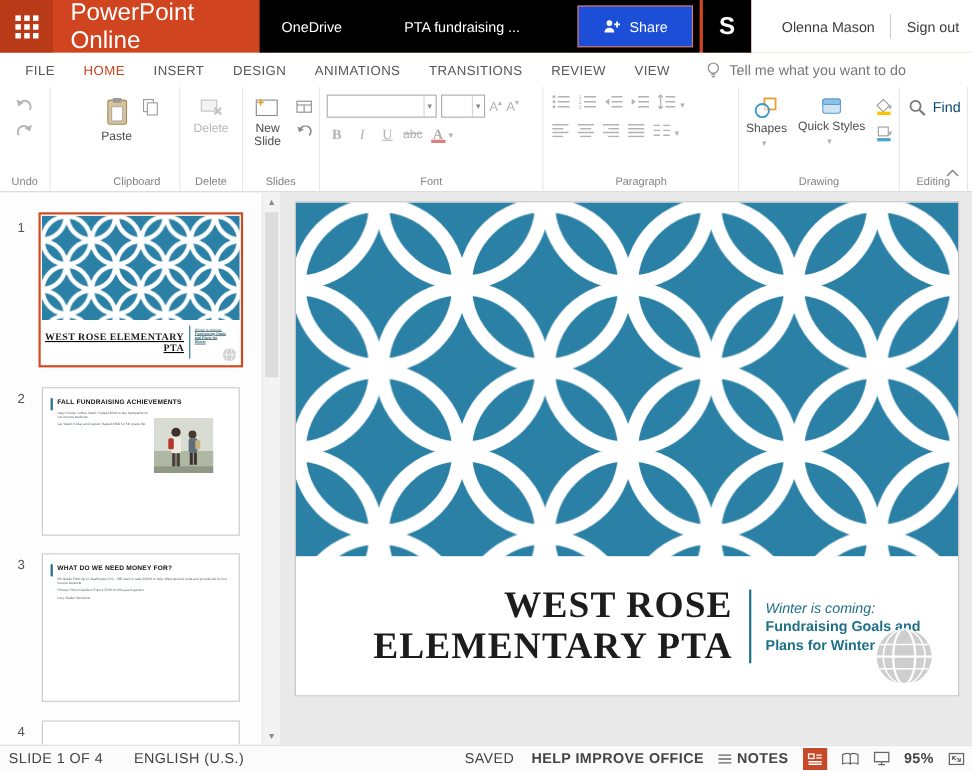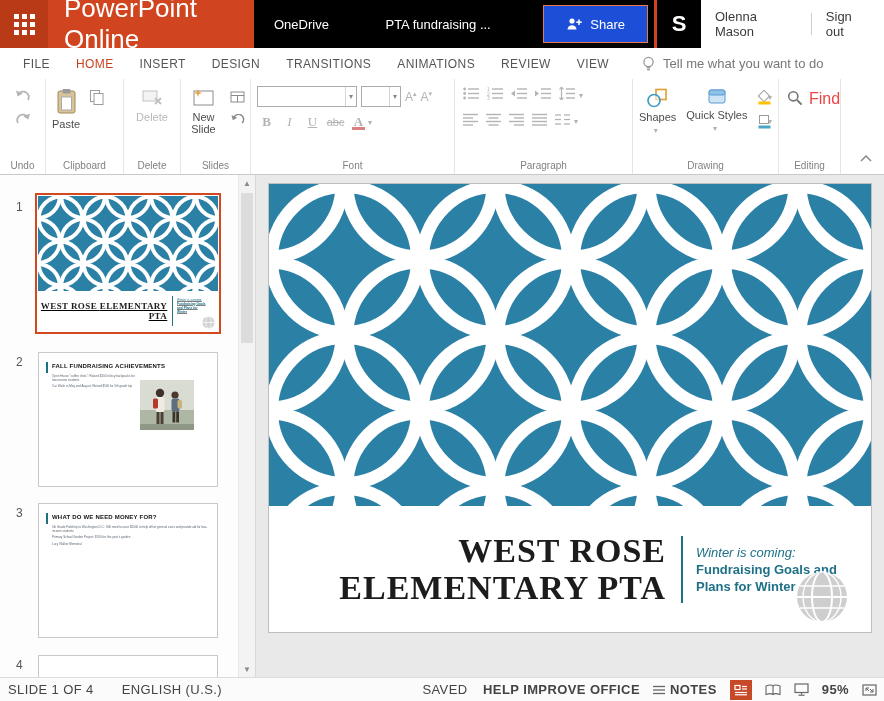--- a/index.html
+++ b/index.html
@@ -4,21 +4,21 @@
 <style>
   * { margin:0; padding:0; box-sizing:border-box; }
   html,body { width:884px; height:701px; }
   body { font-family:"Liberation Sans",sans-serif; position:relative; background:#fff; overflow:hidden; }
 
   
   .topbar { position:absolute; top:0; left:0; right:0; height:48px; background:#D0451F; display:flex; align-items:stretch; }
   .waffle { width:48px; background:#B93A16; display:flex; align-items:center; justify-content:center; cursor:pointer; }
   .waffle-grid { display:grid; grid-template-columns:repeat(3,5px); grid-gap:3px; }
   .waffle-grid i { width:5px; height:5px; background:#fff; display:block; }
-  .app-title { color:#fff; font-size:26px; font-weight:400; display:flex; align-items:center; padding:0 0 0 16px; width:206px; }
+  .app-title { color:#fff; font-size:22px; font-weight:400; display:flex; align-items:center; padding:0 0 0 16px; width:188px; }
   .topbar-black { background:#000; display:flex; align-items:center; width:400px; }
   .onedrive { color:#fff; font-size:13px; padding:0 12px 0 20px; cursor:pointer; }
   .doc-title { color:#fff; font-size:13px; flex:1; text-align:center; cursor:pointer; }
   .share-btn { height:38px; margin:0 6px 0 8px; background:#1d4ed8; border:1px solid #E8784F; color:#fff; display:flex; align-items:center; gap:7px; padding:0 22px; font-size:13px; cursor:pointer; }
   .skype-tile { width:44px; background:#000; margin-left:3px; display:flex; align-items:center; justify-content:center; cursor:pointer; }
   .skype-s { color:#fff; font-size:22px; font-weight:700; }
   .user-area { flex:1; background:#fff; display:flex; align-items:center; justify-content:flex-end; gap:0; font-size:13px; color:#3b3b3b; }
   .user-name { padding:0 14px; cursor:pointer; }
   .user-divider { width:1px; height:22px; background:#CFCFCF; }
   .signout { padding:0 12px 0 14px; cursor:pointer; }
@@ -30,21 +30,21 @@
   .tellme { margin-left:20px; display:flex; align-items:center; gap:8px; color:#777; font-size:13px; cursor:pointer; }
 
   
   .ribbon { position:absolute; top:79px; left:0; right:0; height:96px; background:#fff; border-bottom:1px solid #C9C9C9; display:flex; }
   .grp { position:relative; border-right:1px solid #E6E6E6; padding:7px 2px 16px; display:flex; gap:2px; }
   .grp-label { position:absolute; bottom:3px; left:0; right:0; text-align:center; font-size:10px; color:#828282; }
   .bigbtn { display:flex; flex-direction:column; align-items:center; gap:3px; font-size:11px; color:#4d4d4d; padding:2px 4px; text-align:center; cursor:pointer; }
   .bigbtn.disabled { color:#b8b8b8; }
   .smallbtn { width:22px; height:20px; display:flex; align-items:center; justify-content:center; cursor:pointer; }
   .g-undo { width:46px; flex-direction:column; align-items:center; gap:3px; }
-  .g-clip { width:78px; }
+  .g-clip { width:78px;margin-left:40px; }
   .g-del  { width:57px; justify-content:center; }
   .g-slides { width:70px; }
   .sidecol { display:flex; flex-direction:column; gap:4px; padding-top:1px; }
   .g-font { width:204px; flex-direction:column; gap:7px; padding-left:6px; }
   .fontrow { display:flex; align-items:center; gap:4px; }
   .combo { height:21px; border:1px solid #ABABAB; background:#fff; display:flex; align-items:center; justify-content:space-between; padding:0 0 0 5px; color:#666; font-size:12px; }
   .combo-font { width:100px; }
   .combo-size { width:40px; }
   .combo .arr { color:#888; font-size:8px; border-left:1px solid #D5D5D5; padding:0 3px; height:100%; display:flex; align-items:center; }
   .fmt { font-size:13px; color:#B3B3B3; min-width:19px; text-align:center; cursor:pointer; }
@@ -56,21 +56,21 @@
   .fmt.colorA:after { content:""; position:absolute; left:3px; right:3px; bottom:0; height:3px; background:#D98080; }
   .grow { font-size:12px; color:#B3B3B3; cursor:pointer; display:flex; align-items:flex-start; }
   .grow small { font-size:7px; line-height:7px; }
   .g-para { width:178px; flex-direction:column; gap:8px; padding-left:8px; }
   .icnrow { display:flex; align-items:center; gap:8px; }
   .dd { font-size:8px; color:#B0B0B0; margin-left:-4px; }
   .g-draw { width:146px; }
   .g-edit { width:62px; }
   .g-rest { flex:1; border-right:none; position:relative; }
   .collapse { position:absolute; right:12px; bottom:8px; cursor:pointer; }
-  .findbtn { display:flex; align-items:flex-start; gap:6px; font-size:16px; color:#ef4444; padding:4px 6px; cursor:pointer;text-align:center; }
+  .findbtn { display:flex; align-items:flex-start; gap:6px; font-size:13px; color:#0c4a6e; padding:4px 6px; cursor:pointer;text-align:center; }
 
   
   .thumb-panel { position:absolute; top:175px; left:0; width:256px; bottom:24px; background:#FDFDFD; border-right:1px solid #D8D8D8; overflow:hidden; }
   .slide-num { position:absolute; left:16px; font-size:12px; color:#555; }
   .thumb { position:absolute; left:38px; width:180px; height:135px; background:#fff; border:1px solid #C9C9C9; cursor:pointer; overflow:hidden; }
   .thumb.selected { border:none; box-shadow:0 0 0 1px #fff, 0 0 0 3px #D2491F;text-decoration:underline; }
   .t-pattern { width:100%; height:95px; display:block; }
   .t-band { position:relative; height:40px; background:#fff; display:flex; align-items:center; justify-content:flex-end; padding-right:10px; }
   .t1-title { font-family:"Liberation Serif",serif; font-weight:700; font-size:9px; line-height:10px; text-align:right; color:#1c1c1c; letter-spacing:.4px; }
   .t1-sub { margin-left:5px; border-left:1px solid #1E7087; padding:2px 0 2px 4px; width:40px; height:30px; overflow:hidden; }
@@ -155,22 +155,22 @@
       <span class="user-divider"></span>
       <span class="signout">Sign out</span>
     </div>
   </header>
 
   <nav class="tabsbar">
     <span class="tab">FILE</span>
     <span class="tab active">HOME</span>
     <span class="tab">INSERT</span>
     <span class="tab">DESIGN</span>
+    <span class="tab">ANIMATIONS</span>
     <span class="tab">TRANSITIONS</span>
-    <span class="tab">ANIMATIONS</span>
     <span class="tab">REVIEW</span>
     <span class="tab">VIEW</span>
     <span class="tellme">
       <svg width="13" height="16" viewBox="0 0 13 16">
         <circle cx="6.5" cy="6" r="4.6" fill="none" stroke="#999" stroke-width="1.3"></circle>
         <rect x="4.7" y="11" width="3.6" height="1.4" fill="#999"></rect>
         <rect x="5.1" y="13" width="2.8" height="1.4" fill="#999"></rect>
       </svg>
       <span>Tell me what you want to do</span>
     </span>

